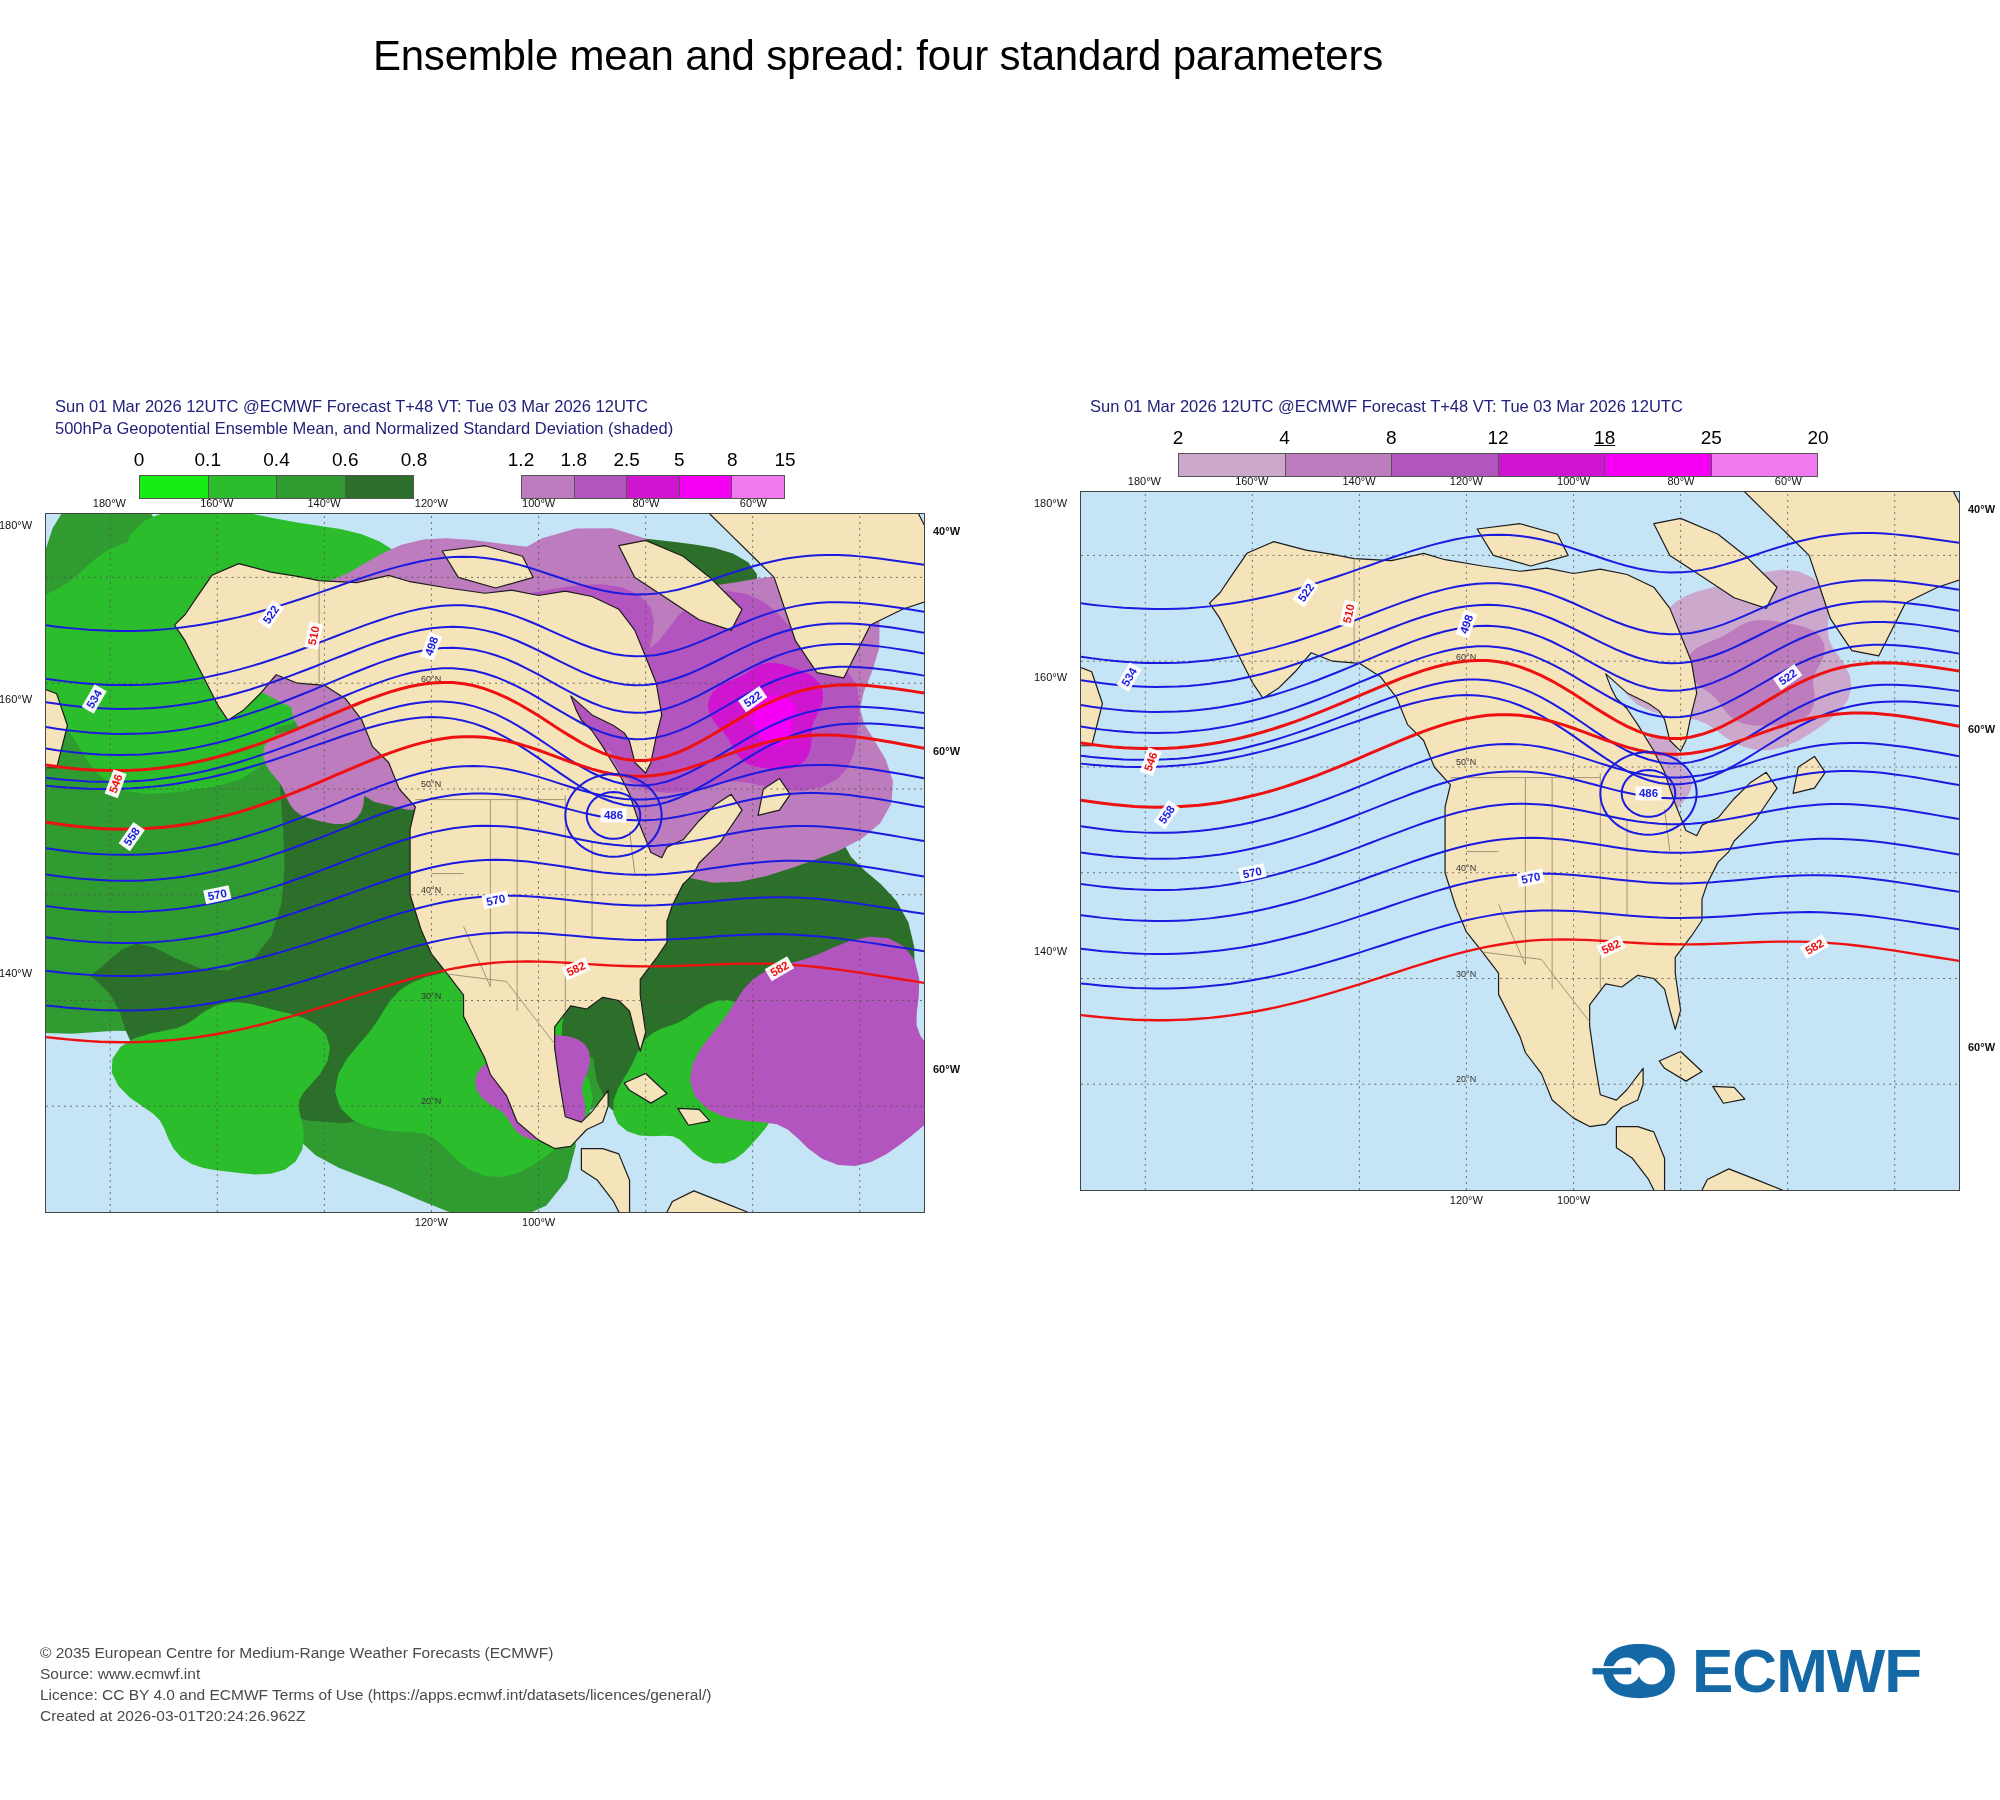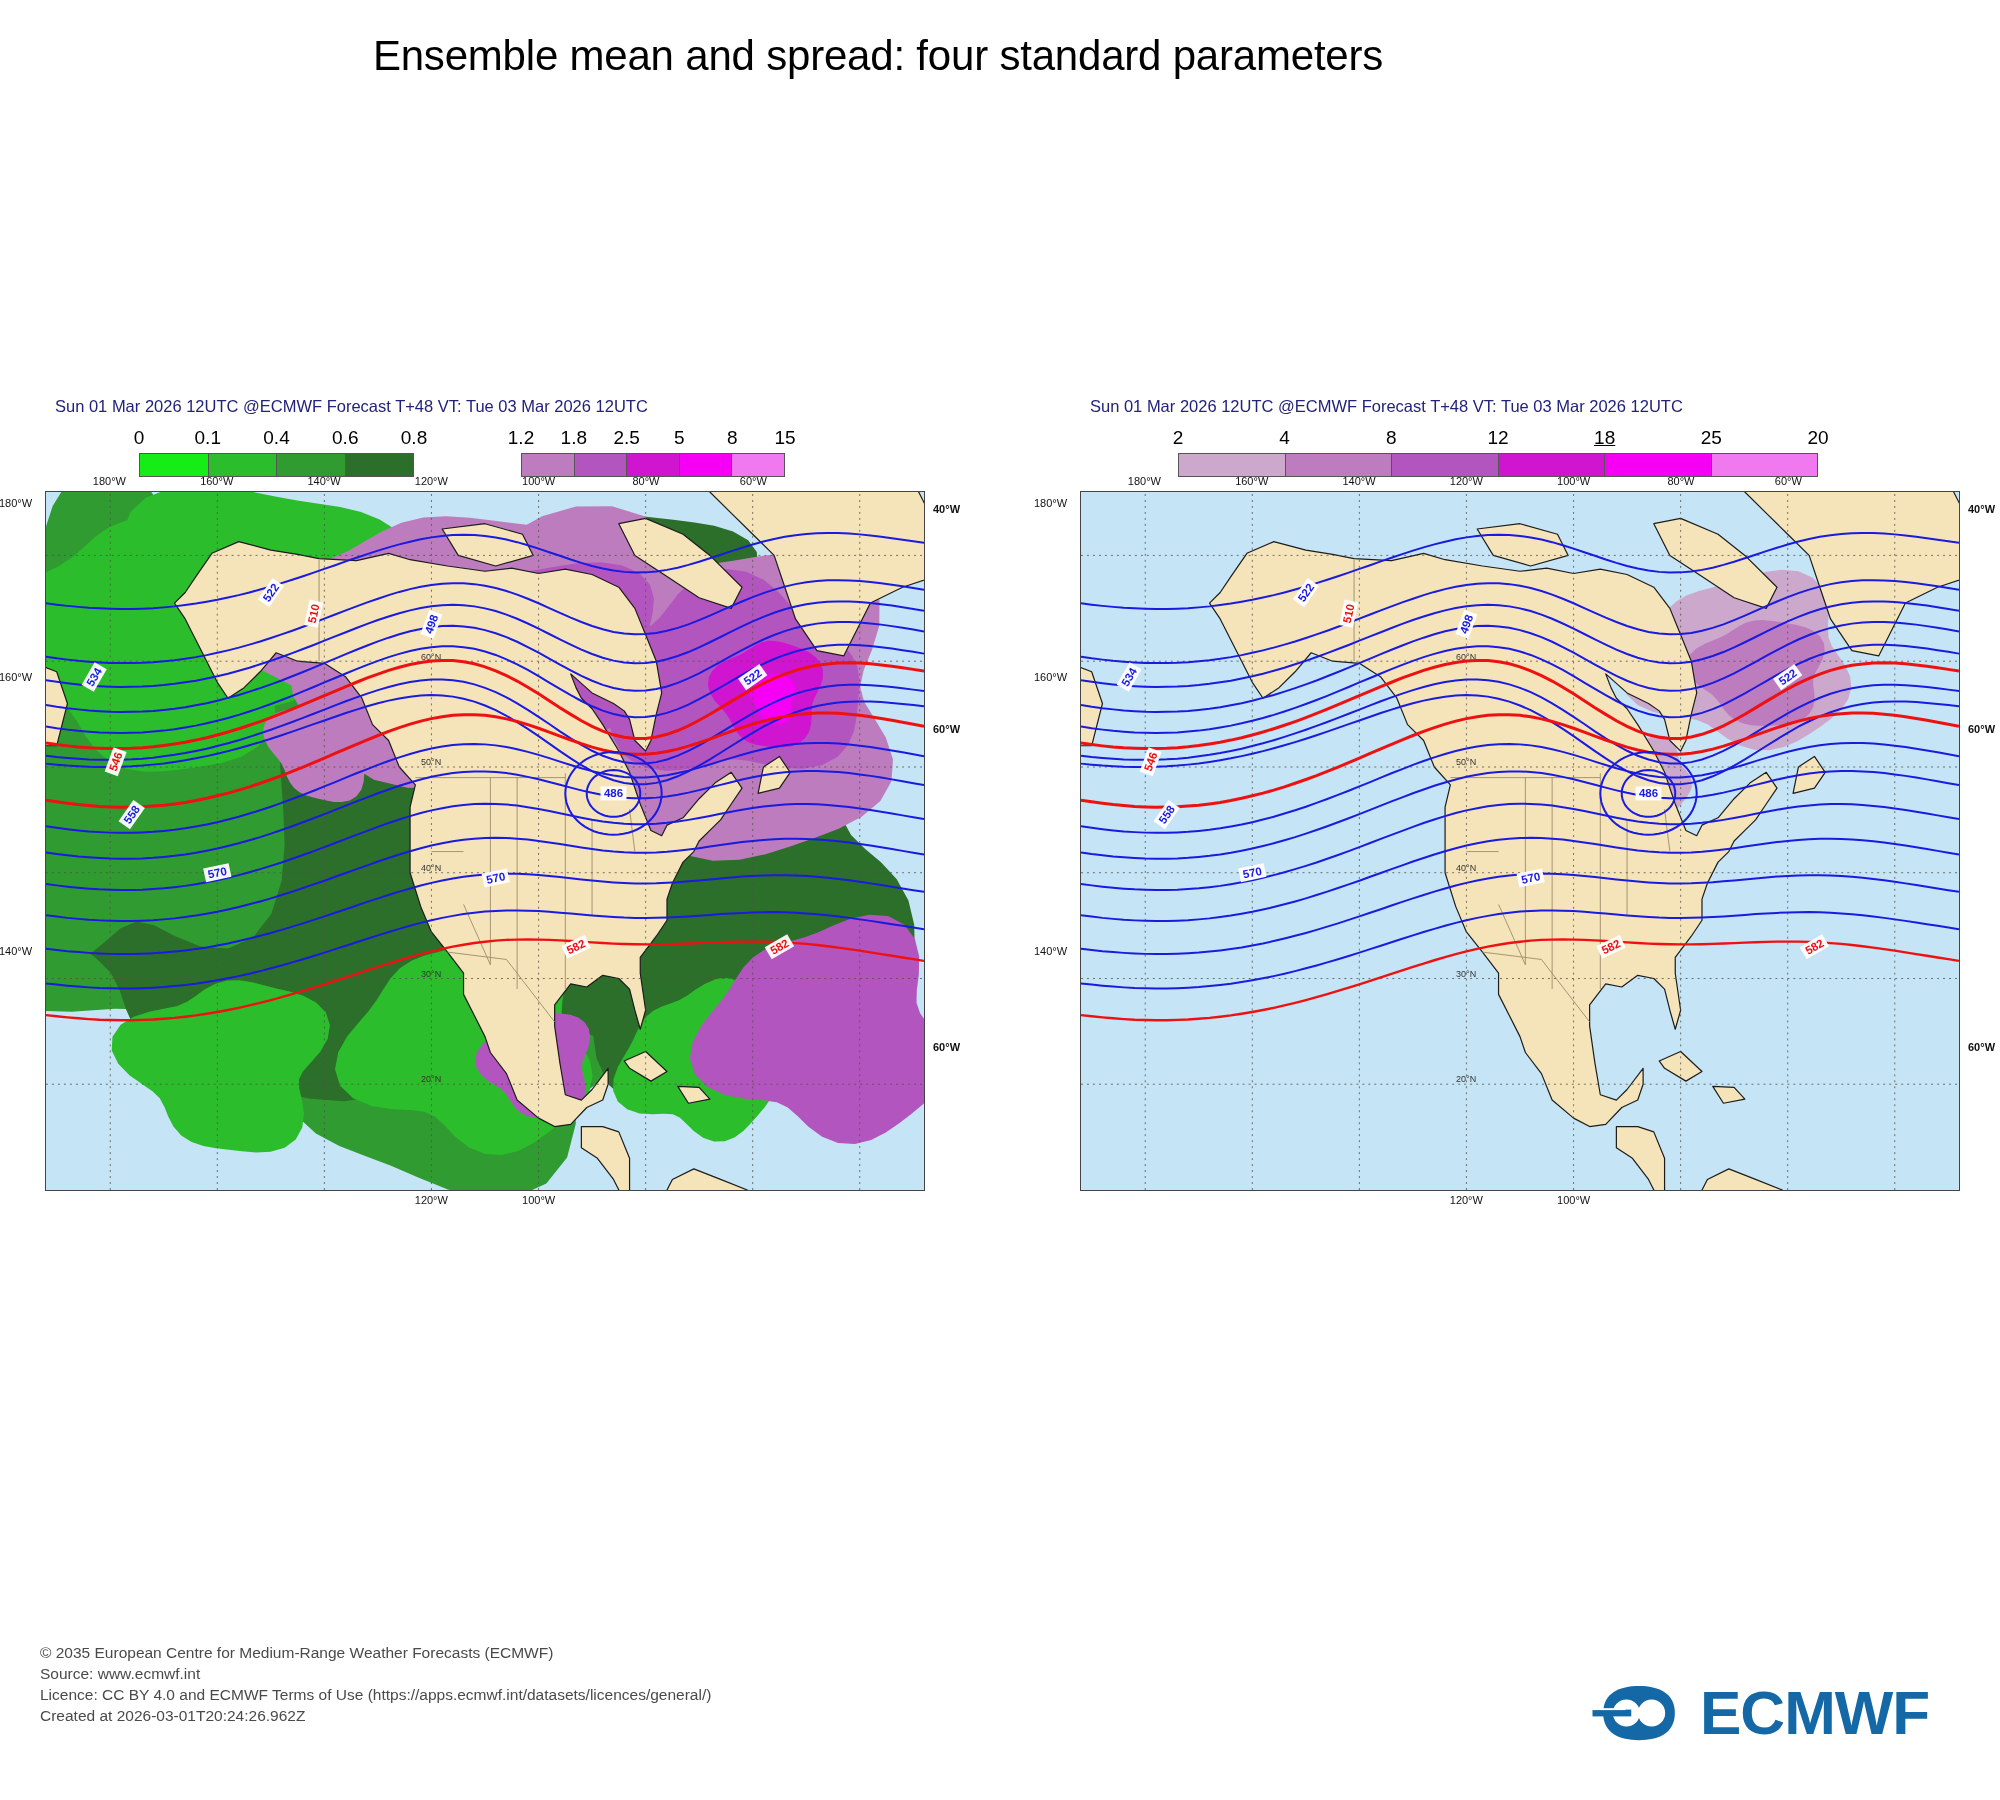--- a/index.html
+++ b/index.html
@@ -92,41 +92,41 @@
     font-size: 15.5px;
     line-height: 21px;
     color: #4a4a4a;
   }
   #logo {
     position: absolute;
     left: 1590px;
     top: 1640px;
     display: flex;
     align-items: center;
-    gap: 12px;
-    margin-top: 42px;
+    gap: 4px;
   }
   #logo .mark { width: 98px; height: 62px; }
   #logo .word {
     font-size: 62px;
     font-weight: bold;
     color: #1468a6;
     letter-spacing: -1px;
     line-height: 62px;
   }
 </style>
 </head>
 <body>
 
 <div id="main-title">Ensemble mean and spread: four standard parameters</div>
 
 <div class="panel left">
 
   <div class="panel-header">
     <div>Sun 01 Mar 2026 12UTC @ECMWF Forecast T+48 VT: Tue 03 Mar 2026 12UTC</div>
+    <div>500hPa Geopotential Ensemble Mean, and Normalized Standard Deviation (shaded)</div>
   </div>
 
   <div class="cbar-wrap">
 
     <div class="cbar-ticks" id="ticks-l0" style="left:84px; width:275px;">
         <span style="left: 0%;">0</span>
         <span style="left: 25%;">0.1</span>
         <span style="left: 50%;">0.4</span>
         <span style="left: 75%;">0.6</span>
         <span style="left: 100%;">0.8</span>

